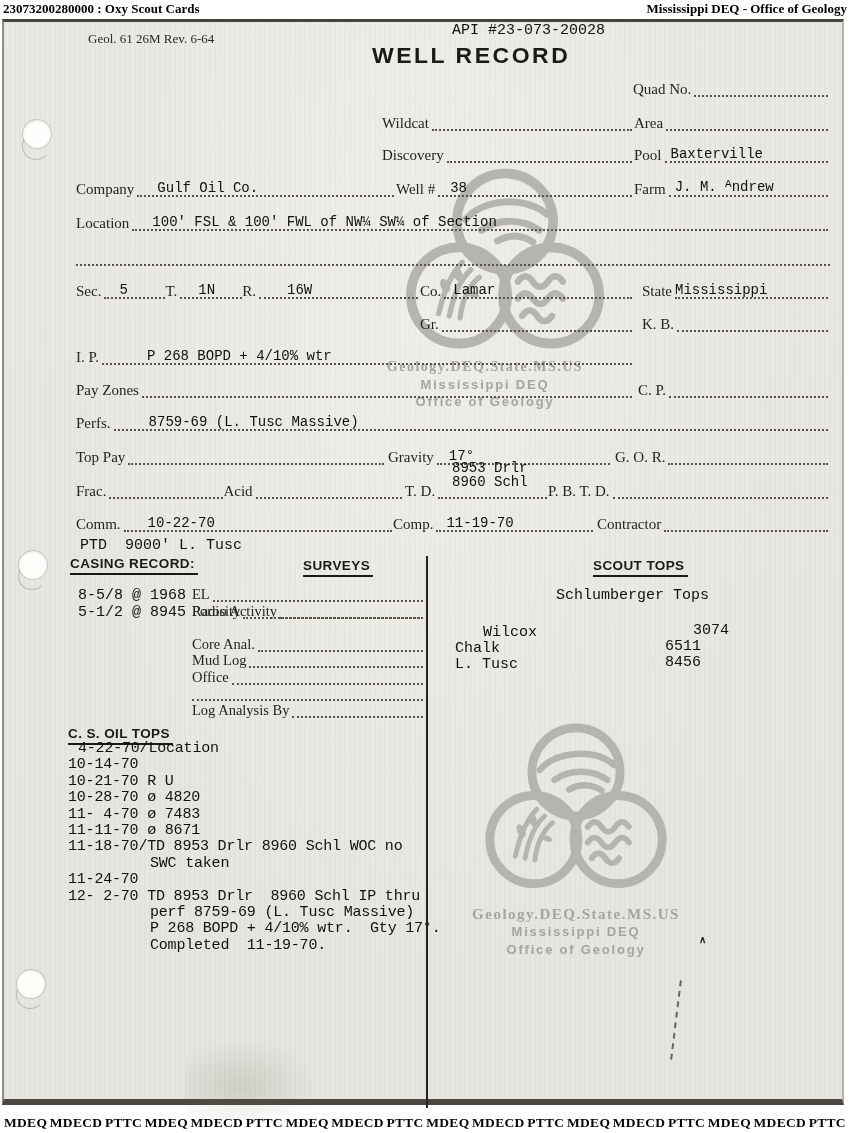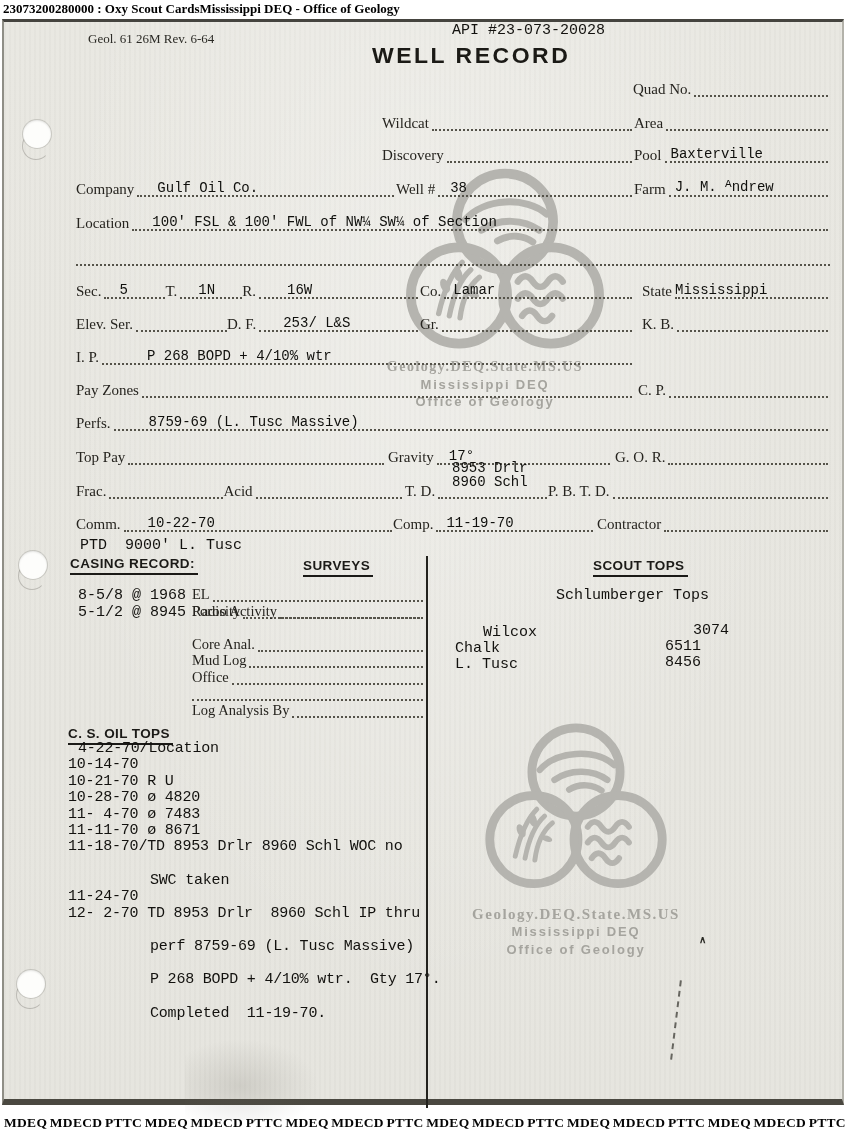--- a/index.html
+++ b/index.html
@@ -11,21 +11,21 @@
     background:
       radial-gradient(ellipse at 50% 28%, rgba(255,255,255,.30), transparent 62%),
       repeating-linear-gradient(90deg, rgba(92,90,80,.03) 0 2px, transparent 2px 5px),
       linear-gradient(#e9e8e2,#e6e5df);
     border-top:3px solid #45443f;border-left:2px solid #8f8e86;
     border-right:2px solid #b3b2aa;border-bottom:6px solid #4a4840;
     box-sizing:border-box;z-index:1;}
 
   
   .scan-header{position:absolute;left:0;top:0;width:850px;height:18px;z-index:5;
-    font:bold 13px "Liberation Serif",serif;color:#000;display:flex;
+    font:bold 13px "Liberation Serif",serif;color:#000;display:flex;justify-content:space-between;
     padding:1px 3px;box-sizing:border-box;letter-spacing:0px;}
   .scan-footer{position:absolute;left:0;top:1112px;width:850px;height:21px;z-index:5;
     display:flex;justify-content:space-between;align-items:center;padding:0 4px;box-sizing:border-box;
     font:bold 13.5px "Liberation Serif",serif;color:#050505;letter-spacing:.3px;}
 
   
   .rev{position:absolute;left:88px;top:31px;font:13px "Liberation Serif",serif;color:#2a2924;z-index:4;}
   .api{position:absolute;left:452px;top:22px;font:15px "Liberation Mono",monospace;color:#13120f;z-index:4;white-space:pre;}
   .title{position:absolute;left:372px;top:42px;font:bold 23px "Liberation Sans",sans-serif;
     letter-spacing:2.5px;color:#1b1a16;z-index:4;transform:scaleY(.98);}
@@ -51,21 +51,21 @@
 
   
   .scout-row{position:absolute;left:455px;width:252px;height:16px;z-index:4;}
   .scout-row .name{font:15px "Liberation Mono",monospace;color:#12110e;white-space:pre;}
   .scout-row .depth{position:absolute;left:210px;top:0;font:15px "Liberation Mono",monospace;color:#12110e;}
 
   
   #oiltop-entries{position:absolute;left:68px;top:741px;width:372px;z-index:4;}
   #oiltop-entries div{font:15px "Liberation Mono",monospace;letter-spacing:-.2px;color:#12110e;
     white-space:pre;line-height:16.4px;}
-  .ind1{margin-left:10px;} .ind2{margin-left:82px;margin-top:17px;}
+  .ind1{margin-left:10px;} .ind2{margin-left:82px;}
 
   
   .wm{position:absolute;z-index:2;color:#b5b4af;}
   .wm-text{position:absolute;z-index:2;text-align:center;color:#a5a49e;
     font-family:"Liberation Sans",sans-serif;font-weight:bold;}
   .wm-text div{letter-spacing:1.5px;}
   .wm-text .l1{font-size:14px;font-family:Liberation Serif, serif;} .wm-text .l2,.wm-text .l3{font-size:13px;letter-spacing:1.8px;}
   .wm2-text .l1{font-size:15px;}
 
   
@@ -238,28 +238,20 @@
         <span class="val" style="padding-left:9px">Lamar</span>
       </span>
   </div>
   <div class="fr" style="left:642px;top:278px;width:186px">
     <span class="lbl">State</span>
     <span class="seg">
         <span class="val" style="padding-left:0px">Mississippi</span>
       </span>
   </div>
 
-  <div class="fr" style="left:76px;top:311px;width:342px">
-    <span class="lbl">Elev. Ser.</span>
-    <span class="seg w91"></span>
-    <span class="lbl">D. F.</span>
-    <span class="seg">
-        <span class="val" style="padding-left:24px">253/ L&amp;S</span>
-      </span>
-  </div>
   <div class="fr" style="left:420px;top:311px;width:212px">
     <span class="lbl">Gr.</span>
     <span class="seg"></span>
   </div>
   <div class="fr" style="left:642px;top:311px;width:186px">
     <span class="lbl">K. B.</span>
     <span class="seg"></span>
   </div>
 
   <div class="fr" style="left:76px;top:344px;width:556px">

